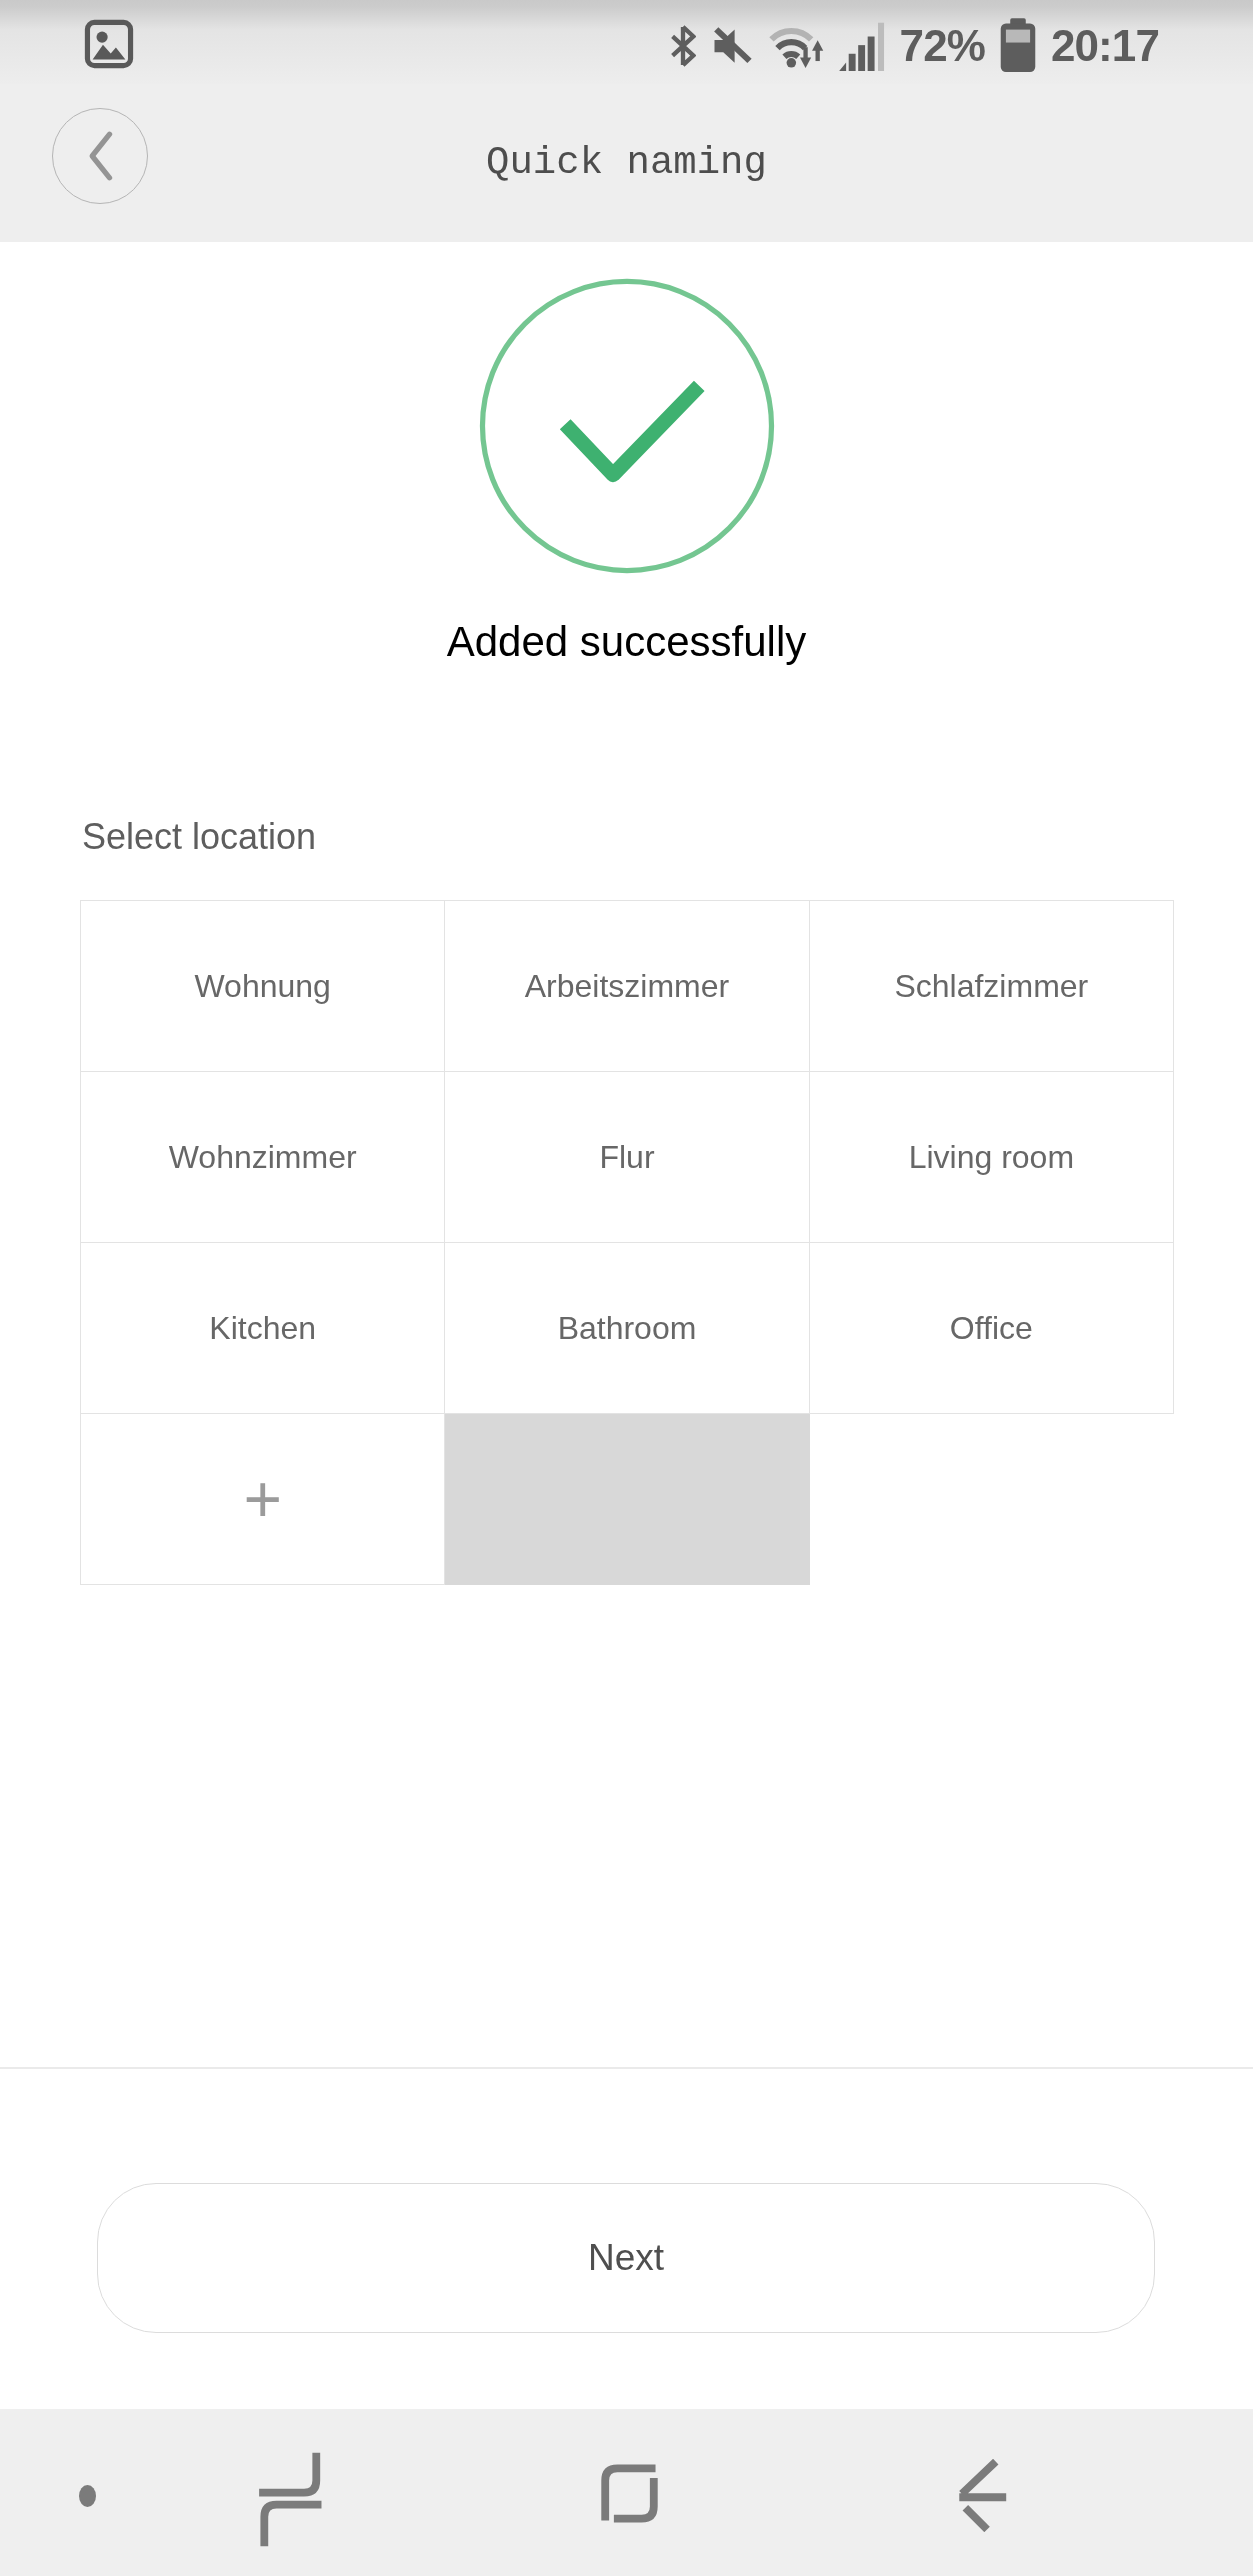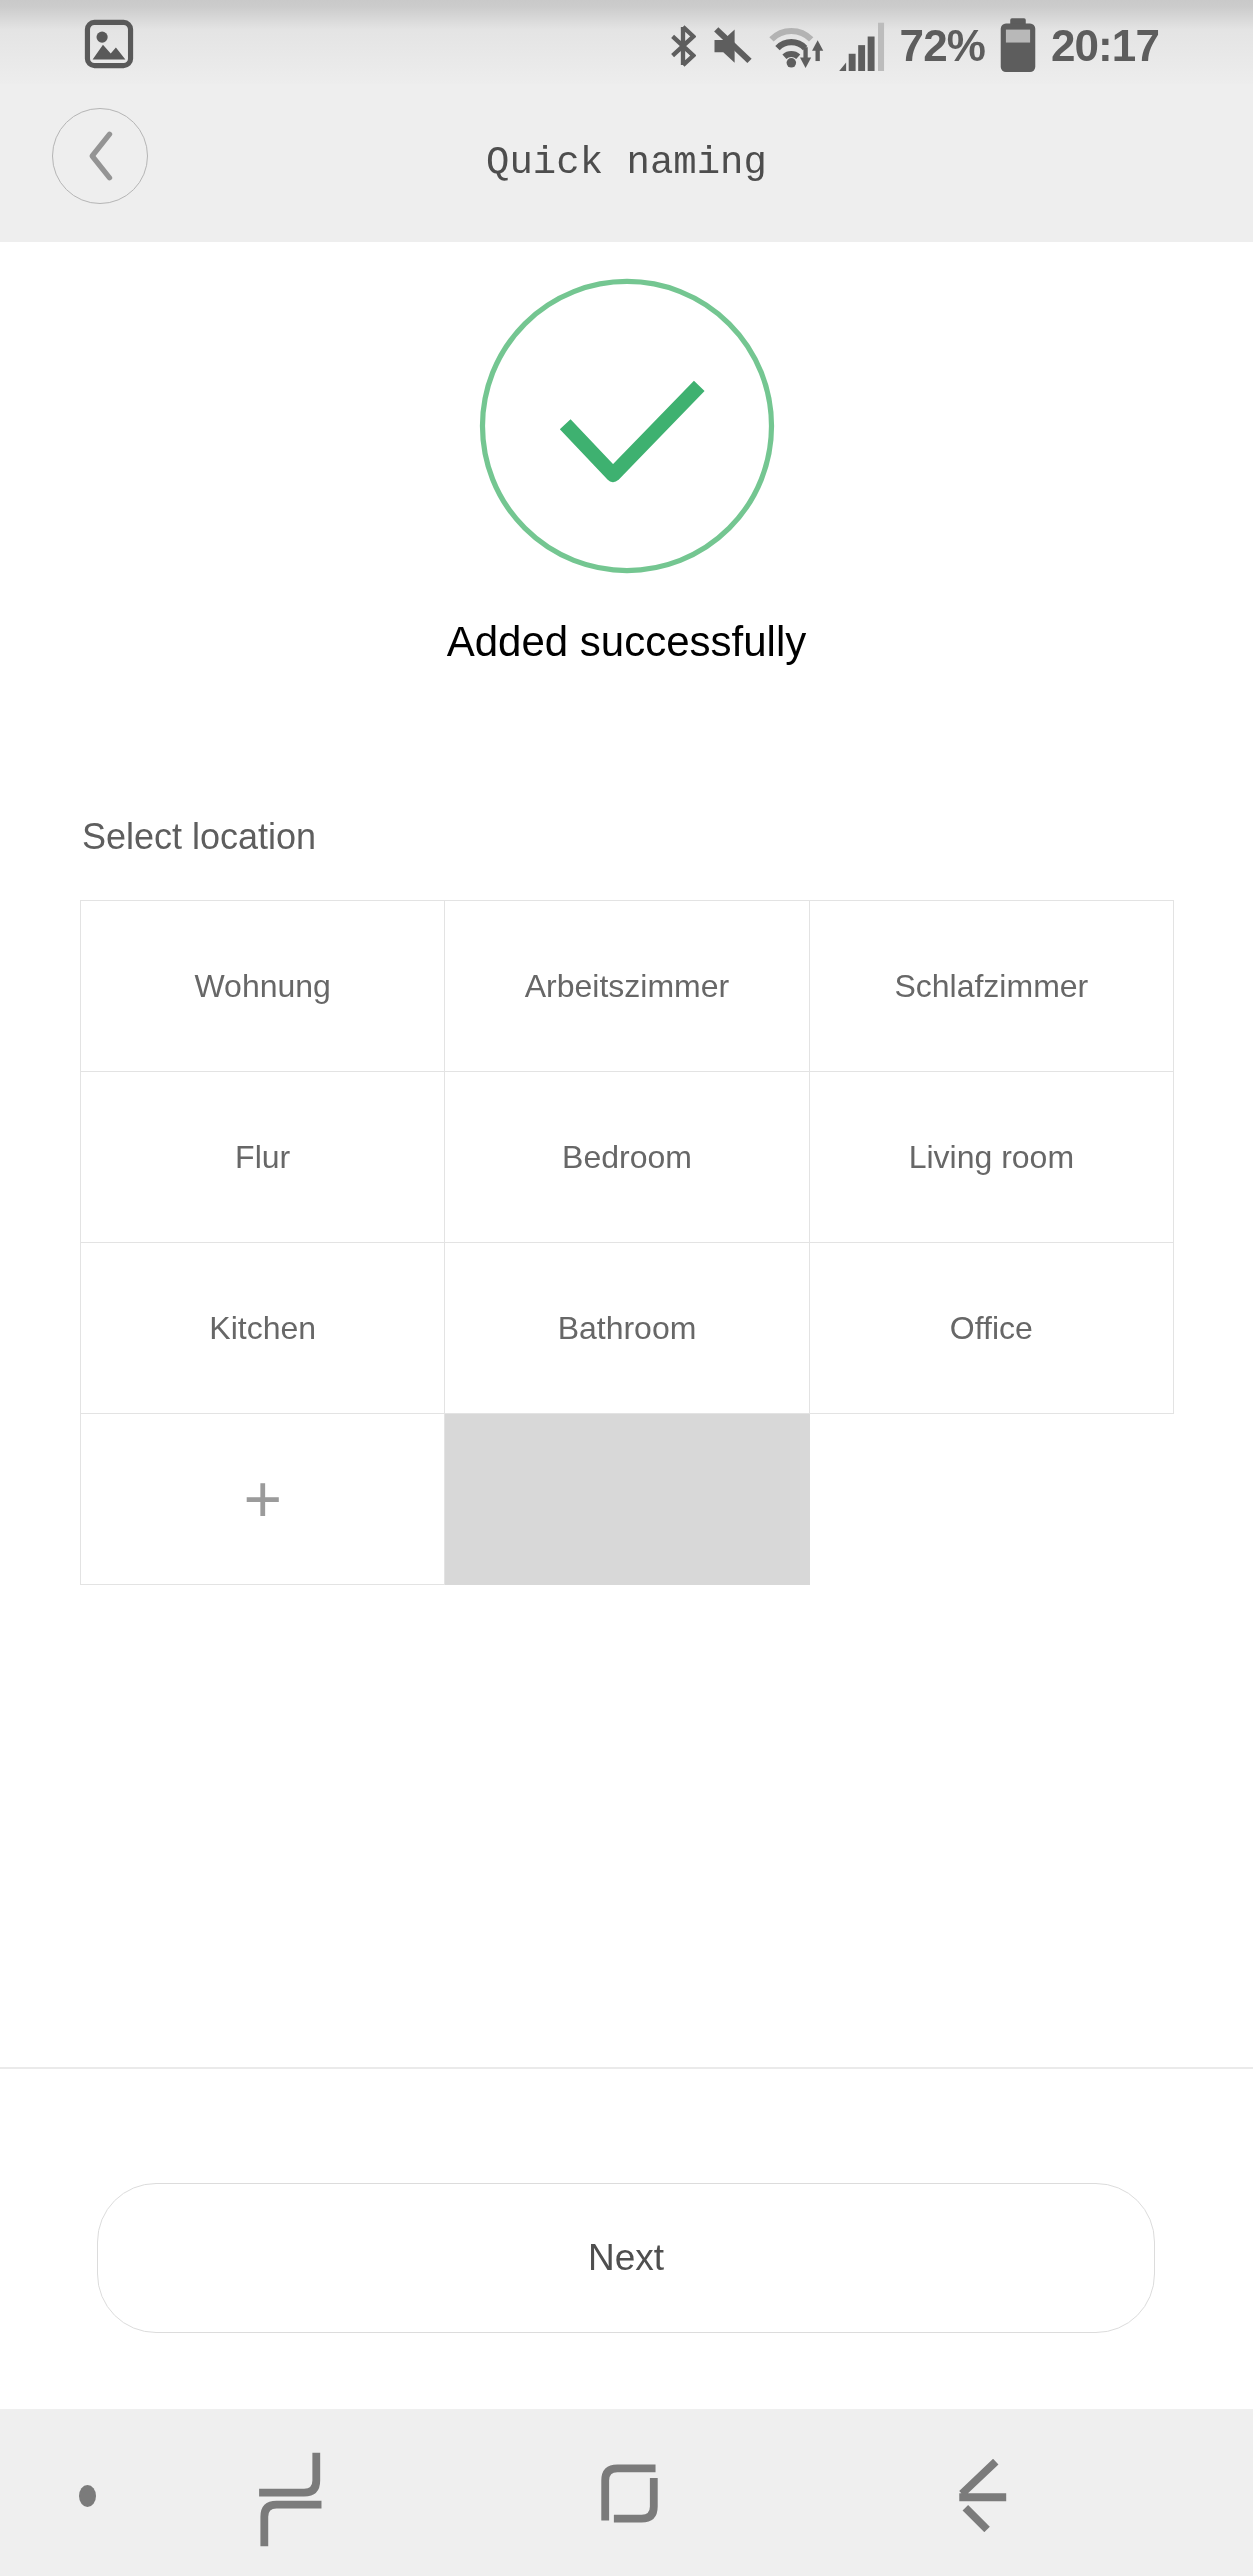--- a/index.html
+++ b/index.html
@@ -134,22 +134,22 @@
     <path d="M99,168 L154,226 L253,124" fill="none" stroke="#3eb170" stroke-width="17" stroke-linejoin="round"></path>
   </svg>
   <div class="success-message">Added successfully</div>
 
   <div class="select-label">Select location</div>
 
   <div class="location-grid">
     <div class="grid-cell">Wohnung</div>
     <div class="grid-cell">Arbeitszimmer</div>
     <div class="grid-cell">Schlafzimmer</div>
+    <div class="grid-cell">Wohnzimmer</div>
     <div class="grid-cell">Flur</div>
-    <div class="grid-cell">Bedroom</div>
     <div class="grid-cell">Living room</div>
     <div class="grid-cell">Kitchen</div>
     <div class="grid-cell">Bathroom</div>
     <div class="grid-cell">Office</div>
     <div class="grid-cell add">+</div>
     <div class="grid-cell placeholder"></div>
   </div>
 
   <div class="footer-divider"></div>
   <div class="next-button">Next</div>

